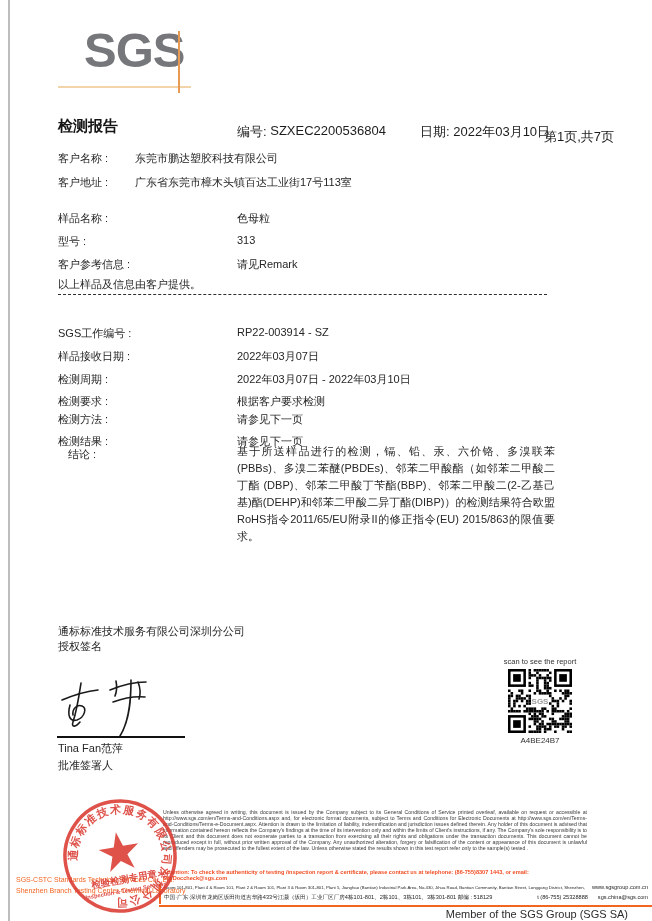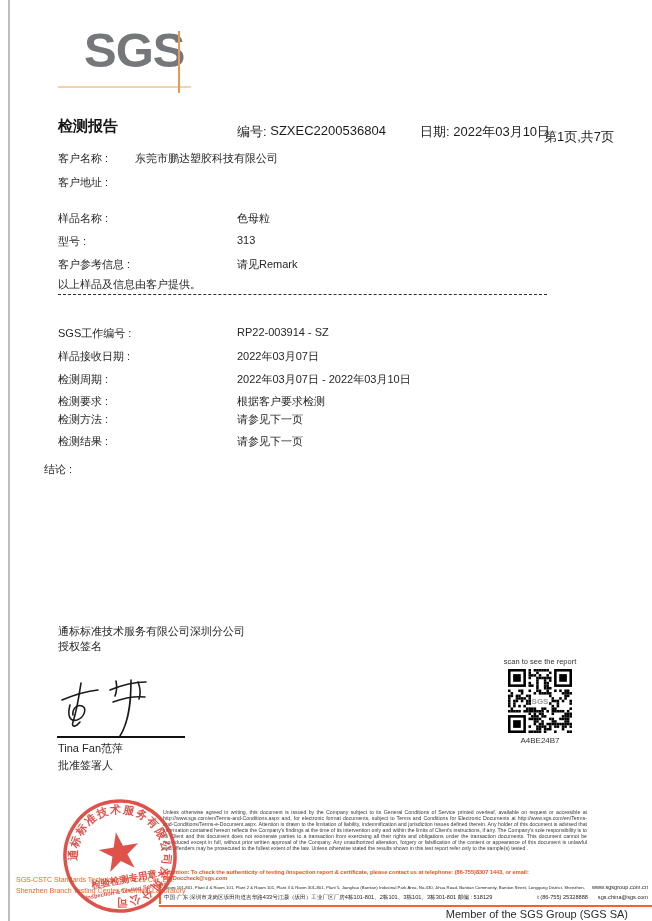--- a/index.html
+++ b/index.html
@@ -63,20 +63,21 @@
   </div>
   <div id="date" class="abs meta row">
     <span>日期:</span>&nbsp;<span>2022年03月10日</span>
   </div>
   <div id="page-info" class="abs meta">第1页,共7页</div>
 
   <div class="abs lbl" style="left:58px;top:151px;">客户名称 :</div>
   <div class="abs val" style="left:135px;top:151px;">东莞市鹏达塑胶科技有限公司</div>
 
   <div class="abs lbl" style="left:58px;top:175px;">客户地址 :</div>
+  <div class="abs val" style="left:135px;top:175px;">广东省东莞市樟木头镇百达工业街17号113室</div>
 
   <div class="abs lbl" style="left:58px;top:211px;">样品名称 :</div>
   <div class="abs val" style="left:237px;top:211px;">色母粒</div>
 
   <div class="abs lbl" style="left:58px;top:234px;">型号 :</div>
   <div class="abs val" style="left:237px;top:234px;">313</div>
 
   <div class="abs lbl" style="left:58px;top:257px;">客户参考信息 :</div>
   <div class="abs val" style="left:237px;top:257px;">请见Remark</div>
 
@@ -95,21 +96,22 @@
 
   <div class="abs lbl" style="left:58px;top:394px;">检测要求 :</div>
   <div class="abs val" style="left:237px;top:394px;">根据客户要求检测</div>
 
   <div class="abs lbl" style="left:58px;top:412px;">检测方法 :</div>
   <div class="abs val" style="left:237px;top:412px;">请参见下一页</div>
 
   <div class="abs lbl" style="left:58px;top:434px;">检测结果 :</div>
   <div class="abs val" style="left:237px;top:434px;">请参见下一页</div>
 
-  <div class="abs lbl" style="left:44px;top:447px;margin-top:15px;">结论 :</div>
+  <div class="abs lbl" style="left:68px;top:447px;">结论 :</div>
+  <div id="conclusion-text" class="abs">基于所送样品进行的检测，镉、铅、汞、六价铬、多溴联苯(PBBs)、多溴二苯醚(PBDEs)、邻苯二甲酸酯（如邻苯二甲酸二丁酯 (DBP)、邻苯二甲酸丁苄酯(BBP)、邻苯二甲酸二(2-乙基己基)酯(DEHP)和邻苯二甲酸二异丁酯(DIBP)）的检测结果符合欧盟RoHS指令2011/65/EU附录II的修正指令(EU) 2015/863的限值要求。</div>
 
   <div class="abs val" style="left:58px;top:624px;">通标标准技术服务有限公司深圳分公司</div>
   <div class="abs val" style="left:58px;top:639px;">授权签名</div>
 
   <svg class="abs" style="left:58px;top:678px;" width="110" height="60" viewBox="0 0 110 60">
     <g fill="none" stroke="#1a1a1a" stroke-width="1.6" stroke-linecap="round">
       <path d="M4,22 C16,17 30,13 40,12"></path>
       <path d="M23,5 C21,18 19,32 15,44 C13,50 18,49 22,44"></path>
       <path d="M12,27 C9,38 12,44 19,42 C27,39 29,30 24,28 C19,26 14,31 15,37"></path>
       <path d="M52,12 C64,7 78,4 88,4"></path>

